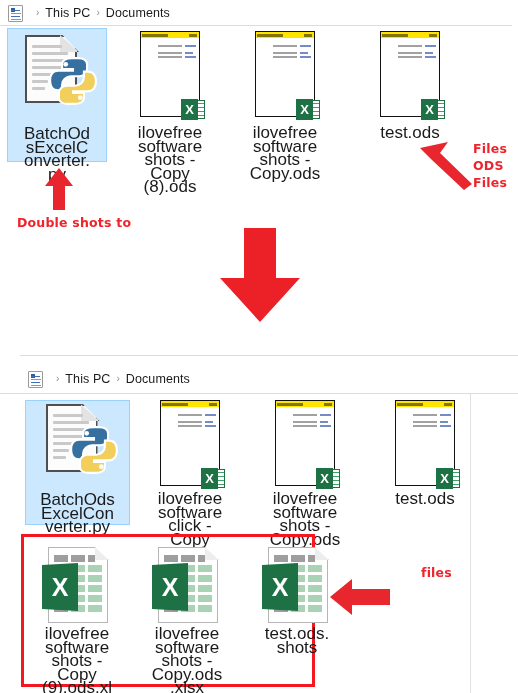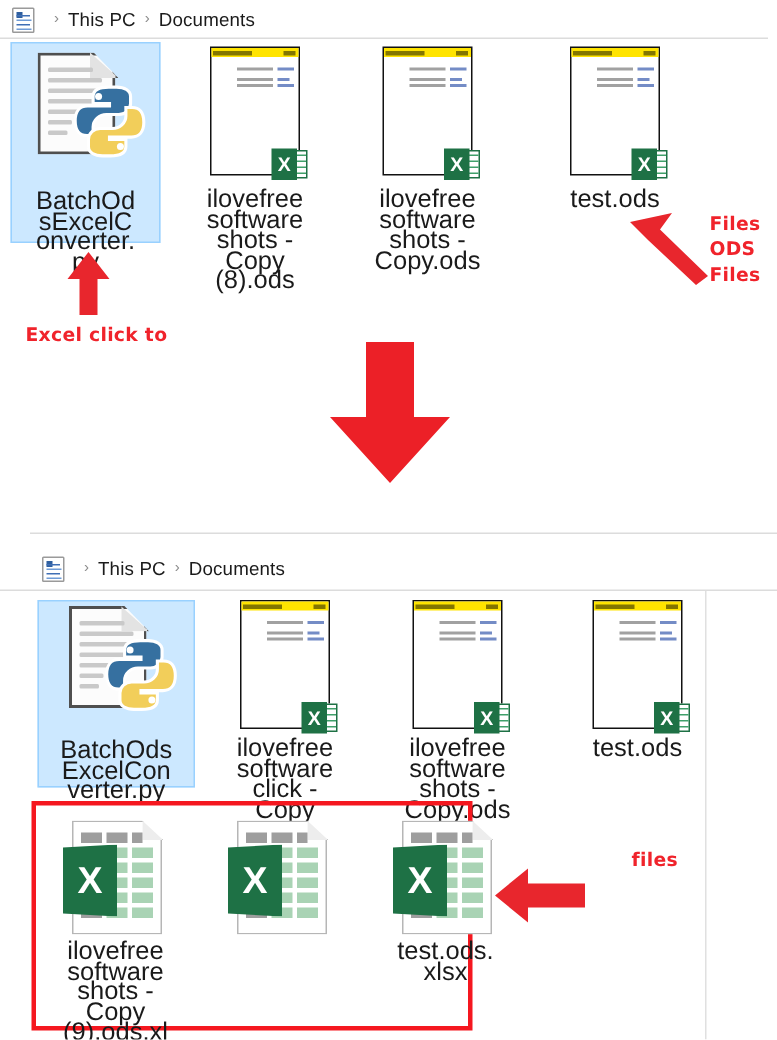--- a/index.html
+++ b/index.html
@@ -215,21 +215,21 @@
       </div>
     </div>
     <div class="label">test.ods</div>
   </div>
 </div>
 
 <svg class="abs" style="left:44px;top:168px;" width="30" height="42" viewBox="0 0 30 42">
   <path d="M15 0 L29 18 L21 18 L21 42 L9 42 L9 18 L1 18 Z" fill="#e8262d"></path>
 </svg>
 <div class="anno" style="left:17px;top:214px;width:130px;">
-  <div>Excel click to</div>
+  <div>Double shots to</div>
 </div>
 
 <svg class="abs" style="left:418px;top:140px;" width="56" height="50" viewBox="0 0 56 50">
   <path d="M2 8 L30 2 L22 13 L54 44 L46 50 L14 20 Z" fill="#e8262d"></path>
 </svg>
 <div class="anno" style="left:473px;top:140px;width:45px;">
   <div>Files</div>
   <div>ODS</div>
   <div>Files</div>
 </div>
@@ -418,20 +418,21 @@
         <div class="cell" style="left:29px;top:48px;width:14px;height:7px;"></div>
         <div class="cell" style="left:46px;top:48px;width:14px;height:7px;"></div>
         <div class="cell hdr" style="left:12px;top:58px;width:14px;height:7px;"></div>
         <div class="cell" style="left:29px;top:58px;width:14px;height:7px;"></div>
         <div class="cell" style="left:46px;top:58px;width:14px;height:7px;"></div>
         <div class="xtab">
             <span>X</span>
           </div>
       </div>
     </div>
+    <div class="label">ilovefreesoftware shots - Copy.ods.xlsx</div>
   </div>
 
   <div class="tile" style="left:247px;top:191px;width:100px;">
     <div class="thumbwrap" style="height:84px;">
       <div class="xlsx">
         <div class="page"></div>
           <div class="fold"></div>
         <div class="cell hdr" style="left:12px;top:8px;width:14px;height:7px;"></div>
         <div class="cell hdr" style="left:29px;top:8px;width:14px;height:7px;"></div>
         <div class="cell hdr" style="left:46px;top:8px;width:7px;height:7px;"></div>
@@ -446,21 +447,21 @@
         <div class="cell" style="left:29px;top:48px;width:14px;height:7px;"></div>
         <div class="cell" style="left:46px;top:48px;width:14px;height:7px;"></div>
         <div class="cell hdr" style="left:12px;top:58px;width:14px;height:7px;"></div>
         <div class="cell" style="left:29px;top:58px;width:14px;height:7px;"></div>
         <div class="cell" style="left:46px;top:58px;width:14px;height:7px;"></div>
         <div class="xtab">
             <span>X</span>
           </div>
       </div>
     </div>
-    <div class="label">test.ods.xlsx</div>
+    <div class="label">test.ods.shots</div>
   </div>
 </div>
 
 <svg class="abs" style="left:330px;top:577px;" width="60" height="40" viewBox="0 0 60 40">
   <path d="M0 20 L22 2 L22 12 L60 12 L60 28 L22 28 L22 38 Z" fill="#e8262d"></path>
 </svg>
 <div class="anno" style="left:421px;top:564px;width:95px;">
   <div>files</div>
 </div>
 

